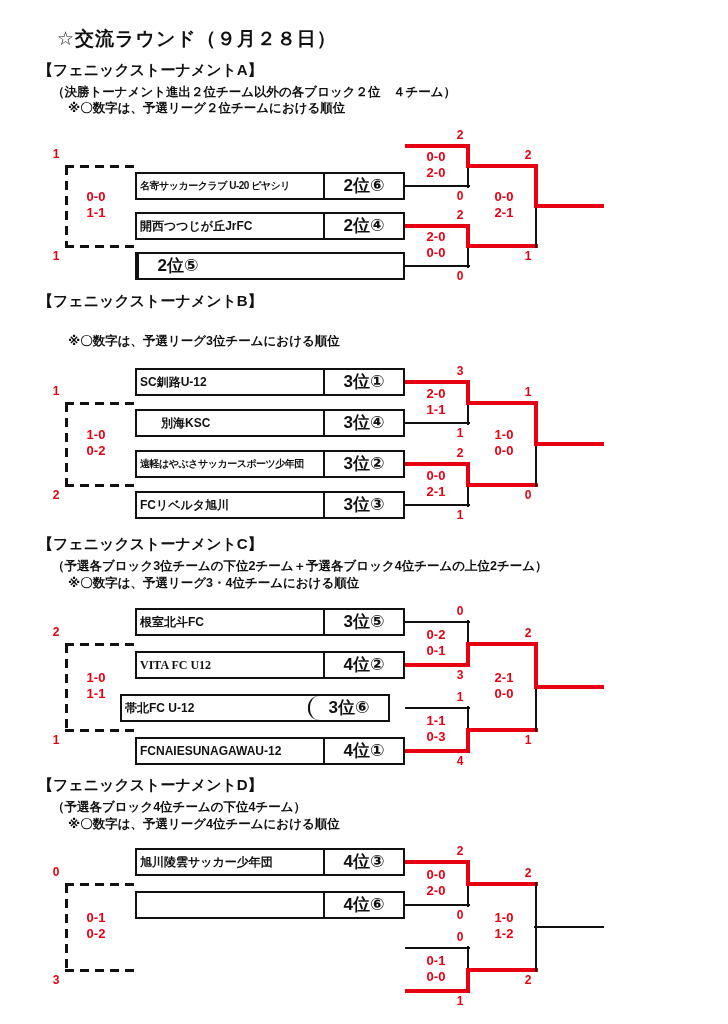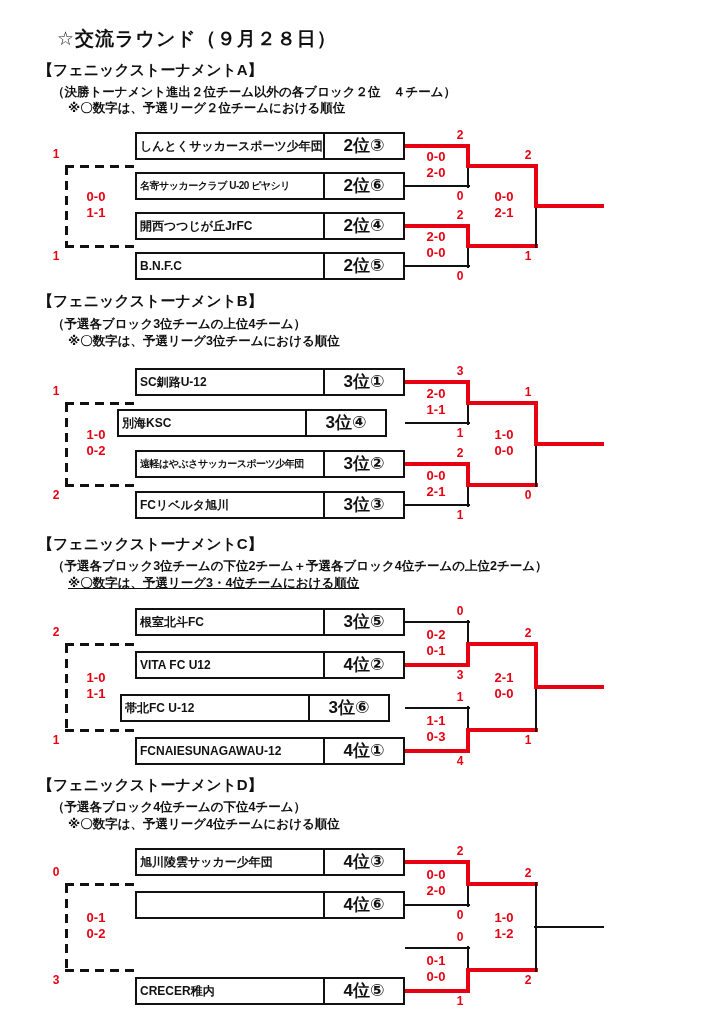--- a/index.html
+++ b/index.html
@@ -25,34 +25,29 @@
 </style>
 </head>
 <body>
 
 <div id="page">
   <div class="page-title">☆交流ラウンド（９月２８日）</div>
 <div style="position: absolute; left: 0px; top: 0px; width: 100%; height: 100%;">
       <div class="heading" style="top: 61px;">【フェニックストーナメントA】</div>
       <div class="desc" style="top: 84px;">（決勝トーナメント進出２位チーム以外の各ブロック２位　４チーム）</div>
       <div class="note" style="top: 100px;">※〇数字は、予選リーグ２位チームにおける順位</div>
-      <div class="team-box" style="left: 135px; top: 132px;">
-        <div class="team-name" style="position: static;">しんとくサッカースポーツ少年団</div>
-        <div class="team-seed" style="position: static;">2位③</div>
-      </div>
       <div class="team-box" style="left: 135px; top: 172px;">
         <div class="team-name small" style="position: static;">名寄サッカークラブ U-20 ピヤシリ</div>
         <div class="team-seed" style="position: static;">2位⑥</div>
       </div>
       <div class="team-box" style="left: 135px; top: 212px;">
         <div class="team-name" style="position: static;">開西つつじが丘JrFC</div>
         <div class="team-seed" style="position: static;">2位④</div>
       </div>
       <div class="team-box" style="left: 135px; top: 252px;">
-        <div class="team-name" style="position: static;">B.N.F.C</div>
         <div class="team-seed" style="position: static;">2位⑤</div>
       </div>
       <div class="hline" style="left: 405px; top: 144px; width: 65px; height: 4px; background: rgb(230, 0, 18);"></div>
       <div class="hline" style="left: 405px; top: 185px; width: 65px; height: 2px; background: rgb(17, 17, 17);"></div>
       <div class="vline" style="left: 466px; top: 144px; width: 4px; height: 24px; background: rgb(230, 0, 18);"></div>
       <div class="vline" style="left: 467px; top: 164px; width: 2px; height: 24px; background: rgb(17, 17, 17);"></div>
       <div class="hline" style="left: 466px; top: 164px; width: 72px; height: 4px; background: rgb(230, 0, 18);"></div>
       <div class="total" style="left: 452px; top: 129px; color: rgb(230, 0, 18);">2</div>
       <div class="total" style="left: 452px; top: 190px; color: rgb(230, 0, 18);">0</div>
       <div class="score-block" style="left: 408px; top: 149px; color: rgb(230, 0, 18);">
@@ -84,27 +79,26 @@
       <div class="dash-v" style="left: 65px; top: 166px; height: 80px;"></div>
       <div class="total" style="left: 48px; top: 148px; color: rgb(230, 0, 18);">1</div>
       <div class="total" style="left: 48px; top: 250px; color: rgb(230, 0, 18);">1</div>
       <div class="score-block" style="left: 68px; top: 189px; color: rgb(230, 0, 18);">
         <div class="score-line" style="position: static;">0-0</div>
         <div class="score-line" style="position: static;">1-1</div>
       </div>
     </div>
     <div style="position: absolute; left: 0px; top: 0px; width: 100%; height: 100%;">
       <div class="heading" style="top: 292px;">【フェニックストーナメントB】</div>
-      <div class="desc" style="top: 316px;">（予選各ブロック3位チームの上位4チーム）</div>
       <div class="note" style="top: 333px;">※〇数字は、予選リーグ3位チームにおける順位</div>
       <div class="team-box" style="left: 135px; top: 368px;">
         <div class="team-name" style="position: static;">SC釧路U-12</div>
         <div class="team-seed" style="position: static;">3位①</div>
       </div>
-      <div class="team-box" style="left: 117px; top: 409px;">
+      <div class="team-box" style="left: 135px; top: 409px; padding-left: 21px;">
         <div class="team-name" style="position: static;">別海KSC</div>
         <div class="team-seed" style="position: static;">3位④</div>
       </div>
       <div class="team-box" style="left: 135px; top: 450px;">
         <div class="team-name small" style="position: static;">遠軽はやぶさサッカースポーツ少年団</div>
         <div class="team-seed" style="position: static;">3位②</div>
       </div>
       <div class="team-box" style="left: 135px; top: 491px;">
         <div class="team-name" style="position: static;">FCリベルタ旭川</div>
         <div class="team-seed" style="position: static;">3位③</div>
@@ -146,32 +140,32 @@
       <div class="total" style="left: 48px; top: 384.5px; color: rgb(230, 0, 18);">1</div>
       <div class="total" style="left: 48px; top: 488.5px; color: rgb(230, 0, 18);">2</div>
       <div class="score-block" style="left: 68px; top: 426.5px; color: rgb(230, 0, 18);">
         <div class="score-line" style="position: static;">1-0</div>
         <div class="score-line" style="position: static;">0-2</div>
       </div>
     </div>
     <div style="position: absolute; left: 0px; top: 0px; width: 100%; height: 100%;">
       <div class="heading" style="top: 535px; text-align: center;">【フェニックストーナメントC】</div>
       <div class="desc" style="top: 558px;">（予選各ブロック3位チームの下位2チーム＋予選各ブロック4位チームの上位2チーム）</div>
-      <div class="note" style="top: 575px; text-decoration: underline;">※〇数字は、予選リーグ3・4位チームにおける順位</div>
+      <div class="note" style="top: 575px;">※〇数字は、予選リーグ3・4位チームにおける順位</div>
       <div class="team-box" style="left: 135px; top: 608px;">
         <div class="team-name" style="position: static;">根室北斗FC</div>
         <div class="team-seed" style="position: static;">3位⑤</div>
       </div>
       <div class="team-box" style="left: 135px; top: 651px;">
-        <div class="team-name" style="position: static;">VITA FC U12</div>
+        <div class="team-name" style="position: static; font-family: Liberation Serif, serif;">VITA FC U12</div>
         <div class="team-seed" style="position: static;">4位②</div>
       </div>
       <div class="team-box" style="left: 120px; top: 694px;">
         <div class="team-name" style="position: static;">帯北FC U-12</div>
-        <div class="team-seed" style="position: static;">3位⑥</div>
+        <div class="team-seed" style="position: static; border-radius: 11px;">3位⑥</div>
       </div>
       <div class="team-box" style="left: 135px; top: 737px;">
         <div class="team-name" style="position: static;">FCNAIESUNAGAWAU-12</div>
         <div class="team-seed" style="position: static;">4位①</div>
       </div>
       <div class="hline" style="left: 405px; top: 621px; width: 65px; height: 2px; background: rgb(17, 17, 17);"></div>
       <div class="hline" style="left: 405px; top: 663px; width: 65px; height: 4px; background: rgb(230, 0, 18);"></div>
       <div class="vline" style="left: 467px; top: 620px; width: 2px; height: 25.5px; background: rgb(17, 17, 17);"></div>
       <div class="vline" style="left: 466px; top: 641.5px; width: 4px; height: 25.5px; background: rgb(230, 0, 18);"></div>
       <div class="hline" style="left: 466px; top: 641.5px; width: 72px; height: 4px; background: rgb(230, 0, 18);"></div>
@@ -216,24 +210,20 @@
       <div class="desc" style="top: 799px;">（予選各ブロック4位チームの下位4チーム）</div>
       <div class="note" style="top: 816px;">※〇数字は、予選リーグ4位チームにおける順位</div>
       <div class="team-box" style="left: 135px; top: 848px;">
         <div class="team-name" style="position: static;">旭川陵雲サッカー少年団</div>
         <div class="team-seed" style="position: static;">4位③</div>
       </div>
       <div class="team-box" style="left: 135px; top: 891px;">
         <div class="team-name" style="position: static; margin-top: 32px;">トロンコ旭川FC U12</div>
         <div class="team-seed" style="position: static;">4位⑥</div>
       </div>
-      <div class="team-box" style="left: 135px; top: 977px;">
-        <div class="team-name" style="position: static;">CRECER稚内</div>
-        <div class="team-seed" style="position: static;">4位⑤</div>
-      </div>
       <div class="hline" style="left: 405px; top: 860px; width: 65px; height: 4px; background: rgb(230, 0, 18);"></div>
       <div class="hline" style="left: 405px; top: 904px; width: 65px; height: 2px; background: rgb(17, 17, 17);"></div>
       <div class="vline" style="left: 466px; top: 860px; width: 4px; height: 25.5px; background: rgb(230, 0, 18);"></div>
       <div class="vline" style="left: 467px; top: 881.5px; width: 2px; height: 25.5px; background: rgb(17, 17, 17);"></div>
       <div class="hline" style="left: 466px; top: 881.5px; width: 72px; height: 4px; background: rgb(230, 0, 18);"></div>
       <div class="total" style="left: 452px; top: 845px; color: rgb(230, 0, 18);">2</div>
       <div class="total" style="left: 452px; top: 909px; color: rgb(230, 0, 18);">0</div>
       <div class="score-block" style="left: 408px; top: 866.5px; color: rgb(230, 0, 18);">
         <div class="score-line" style="position: static;">0-0</div>
         <div class="score-line" style="position: static;">2-0</div>

